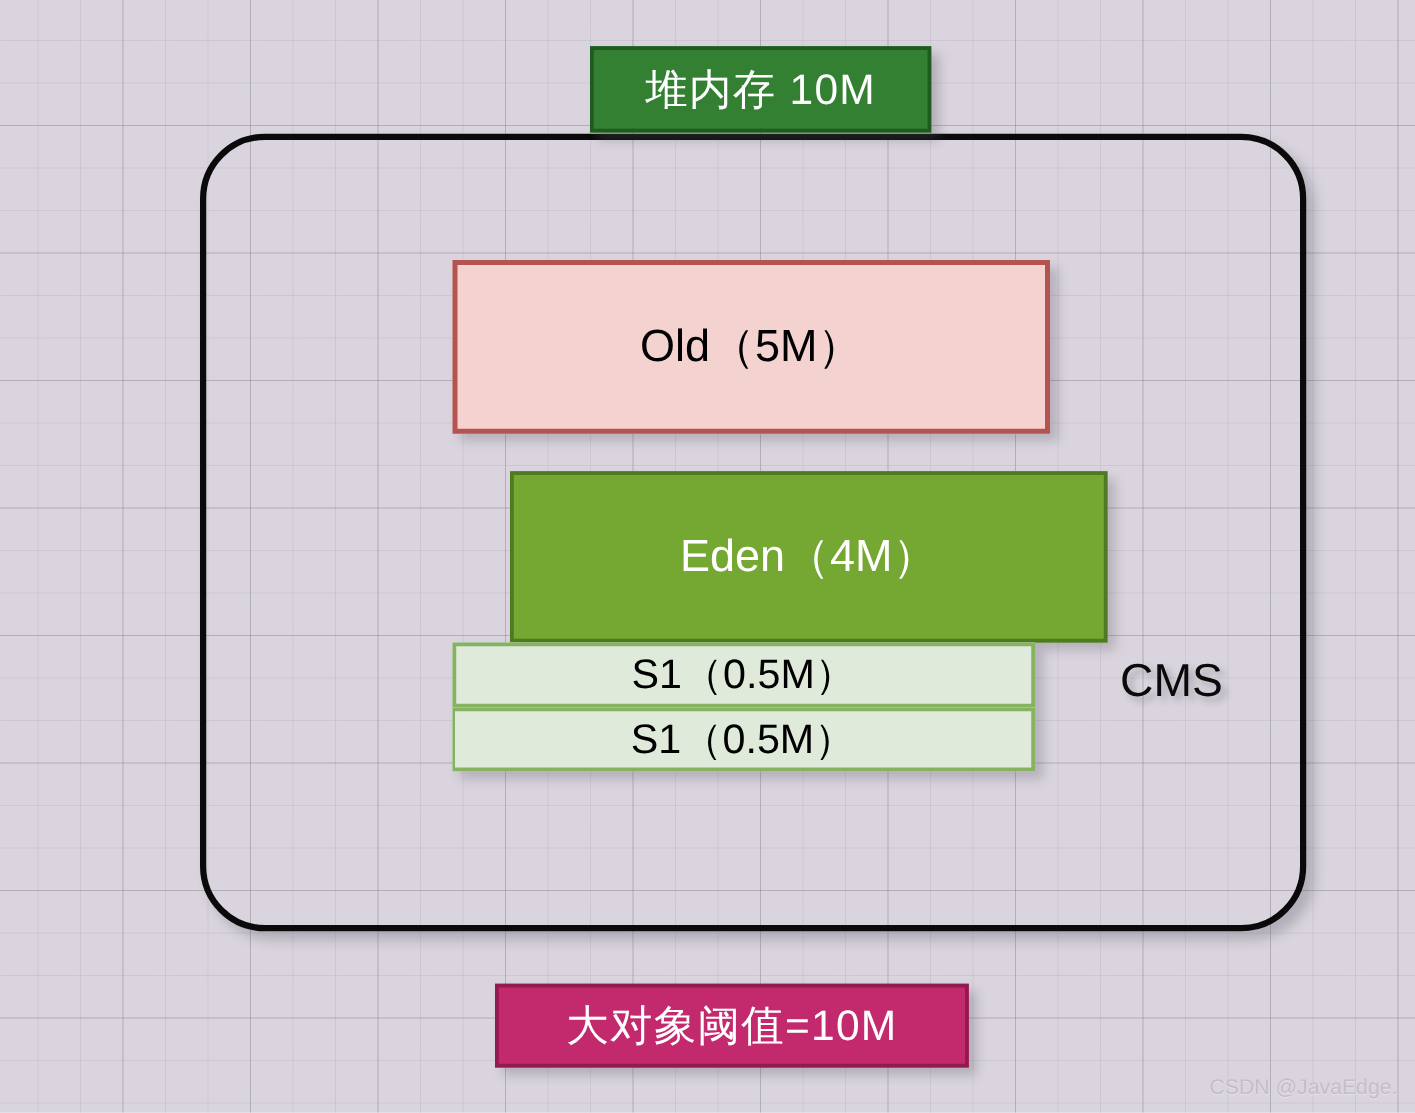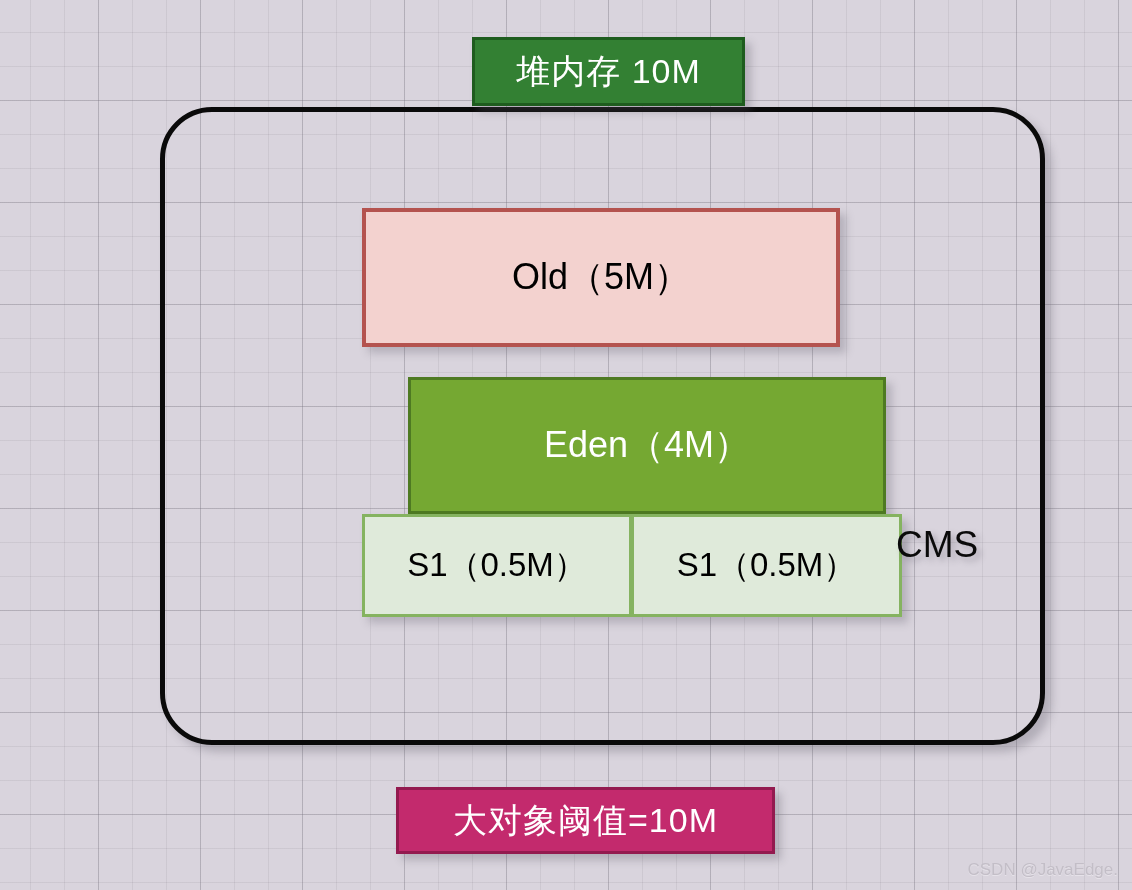--- a/index.html
+++ b/index.html
@@ -111,24 +111,25 @@
     border: 3px solid #4e7a22;
     color: #ffffff;
     font-size: 36px;
     margin-left: 46px;
   }
 
   .survivor-row {
     position: absolute;
     left: 362px;
     top: 514px;
-    width: 540px;
+    width: 466px;
     height: 103px;
     display: flex;
     box-shadow: 6px 6px 8px rgba(90,85,100,0.28);
+    flex-direction: column;
   }
 
   .region-survivor {
     position: relative;
     flex: 1 1 50%;
     display: flex;
     align-items: center;
     justify-content: center;
     box-sizing: border-box;
     background: #dfeada;

